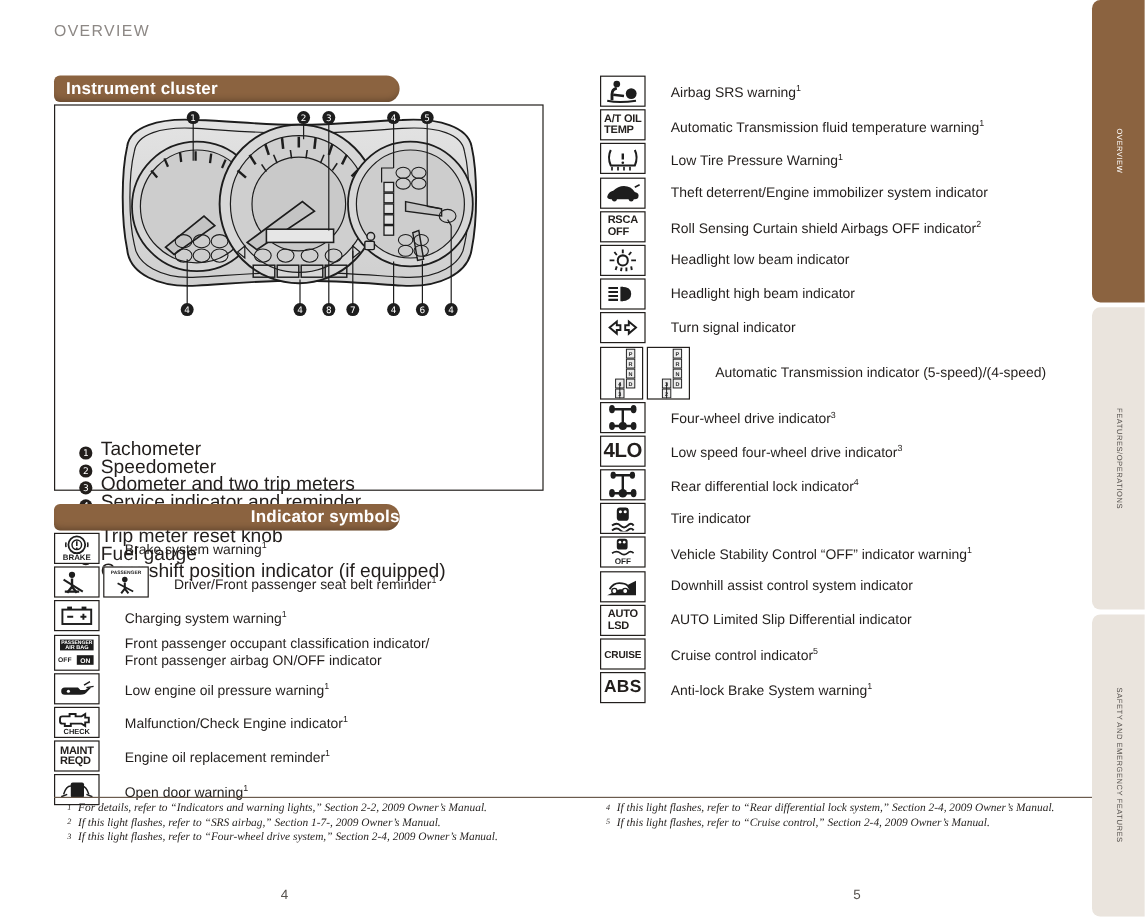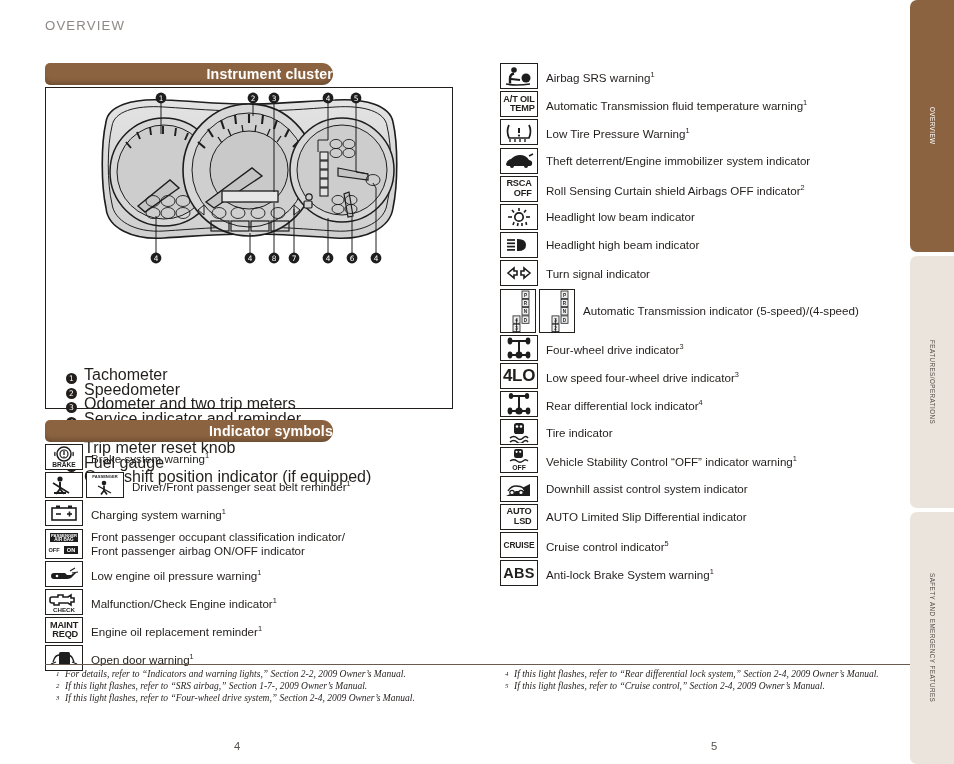--- a/index.html
+++ b/index.html
@@ -46,21 +46,21 @@
     position:absolute;height:22px;
     background:#8b6340;
     border-radius:5px 11px 11px 5px;
     display:flex;align-items:center;
     box-shadow:inset 0 -5px 6px -4px rgba(0,0,0,.33);
   }
   .sect-head span{
     color:#fff;font-size:14.2px;font-weight:bold;
     padding-left:10px;letter-spacing:.15px;
   }
-  #head-cluster{left:45px;top:63px;width:288px;justify-content:flex-end;}
+  #head-cluster{left:45px;top:63px;width:288px;}
   #head-symbols{left:45px;top:420px;width:288px;justify-content:flex-end;}
 
   
   #cluster-box{
     position:absolute;left:45px;top:87px;width:408px;height:322px;
     border:1px solid #221e1c;background:#fff;box-sizing:border-box;
   }
   #cluster-art{position:absolute;left:0;top:0;width:406px;height:178px;}
   #cluster-legend{position:absolute;left:20px;top:278px;}
   .leg-row{display:flex;align-items:baseline;height:14.6px;}
@@ -70,36 +70,36 @@
     font-size:7.6px;line-height:11px;text-align:center;
     margin-right:7px;flex:none;position:relative;top:1px;
     font-family:"DejaVu Sans", sans-serif;
   }
   .leg-txt{font-size:16px;color:#221e1c;}
 
   
   .sym-table{position:absolute;}
   #sym-left{left:45px;top:444px;width:420px;}
   #sym-right{left:500px;top:63px;width:410px;}
-  .sym-row{display:flex;align-items:center;margin-bottom:2.2px;}
+  .sym-row{display:flex;align-items:center;margin-bottom:2.2px;gap:13px;}
   .sym-cellwrap{display:flex;flex:none;}
   .sym-cell{
     border:1px solid #221e1c;background:#fff;
     width:38px;height:26px;box-sizing:border-box;
     display:flex;align-items:center;justify-content:center;
     flex:none;overflow:hidden;
   }
   .sym-cell + .sym-cell{margin-left:3px;}
   .sym-cell.tall{height:44px;width:36px;}
   .sym-cell.two-line{height:30px;}
   .sym-txt{font-size:11.6px;color:#221e1c;padding-left:8px;line-height:13.4px;}
   .sym-txt sup{font-size:7.4px;}
   .cell-word{
     font-family:"Liberation Sans", sans-serif;
-    font-weight:bold;line-height:1.02;text-align:right;
+    font-weight:bold;line-height:1.02;text-align:left;
     color:#221e1c;letter-spacing:-.2px;
   }
   .w-abs{font-size:14.5px;letter-spacing:.3px;}
   .w-4lo{font-size:17px;letter-spacing:-.3px;}
   .w-cruise{font-size:8.4px;letter-spacing:-.1px;}
   .w-two{font-size:9.2px;}
 
   
   #rule{position:absolute;left:45px;top:664px;width:865px;height:1px;background:#6b5b4e;}
   .fn-col{position:absolute;top:669px;}

